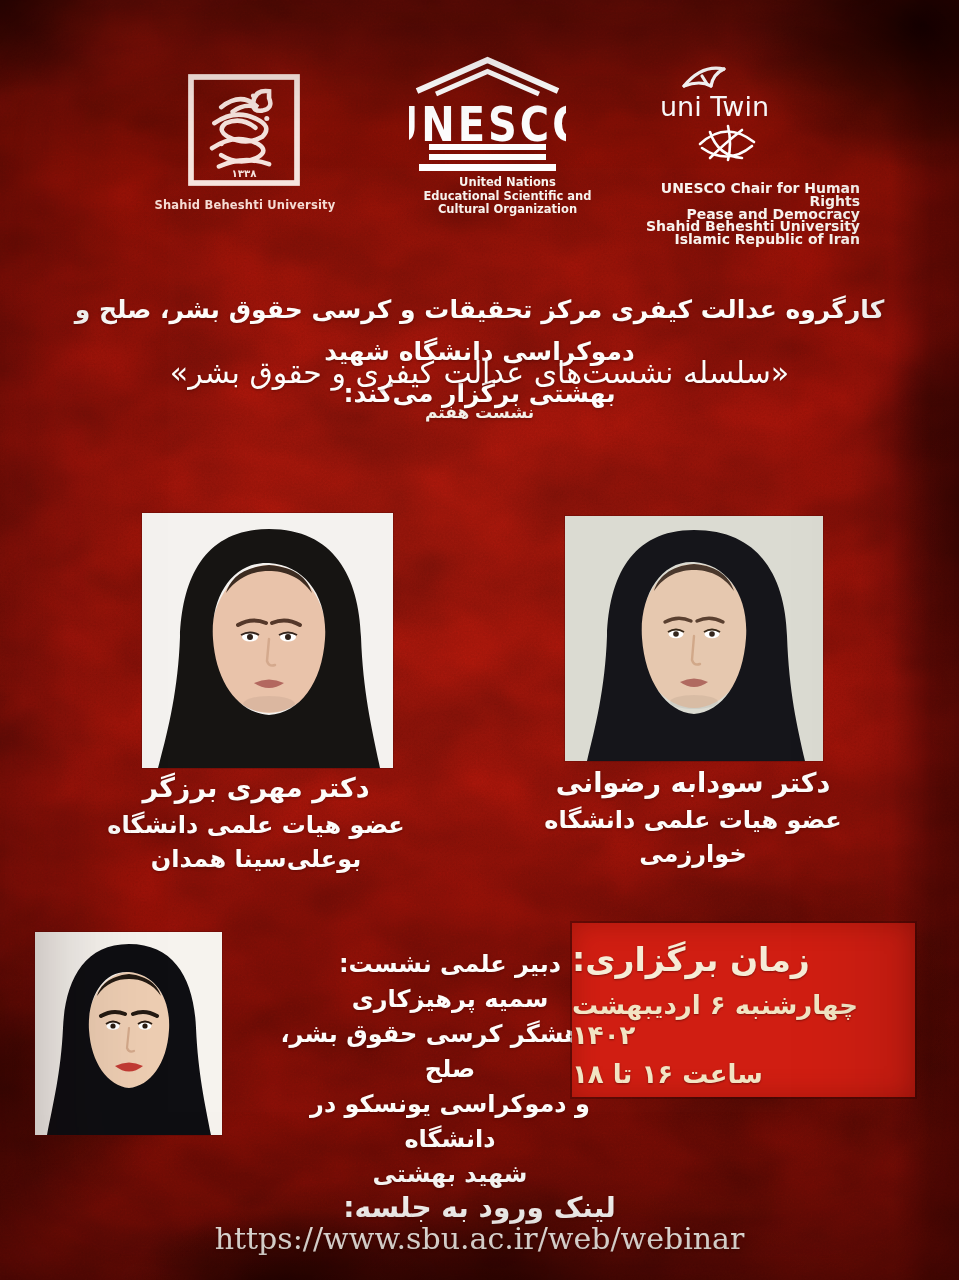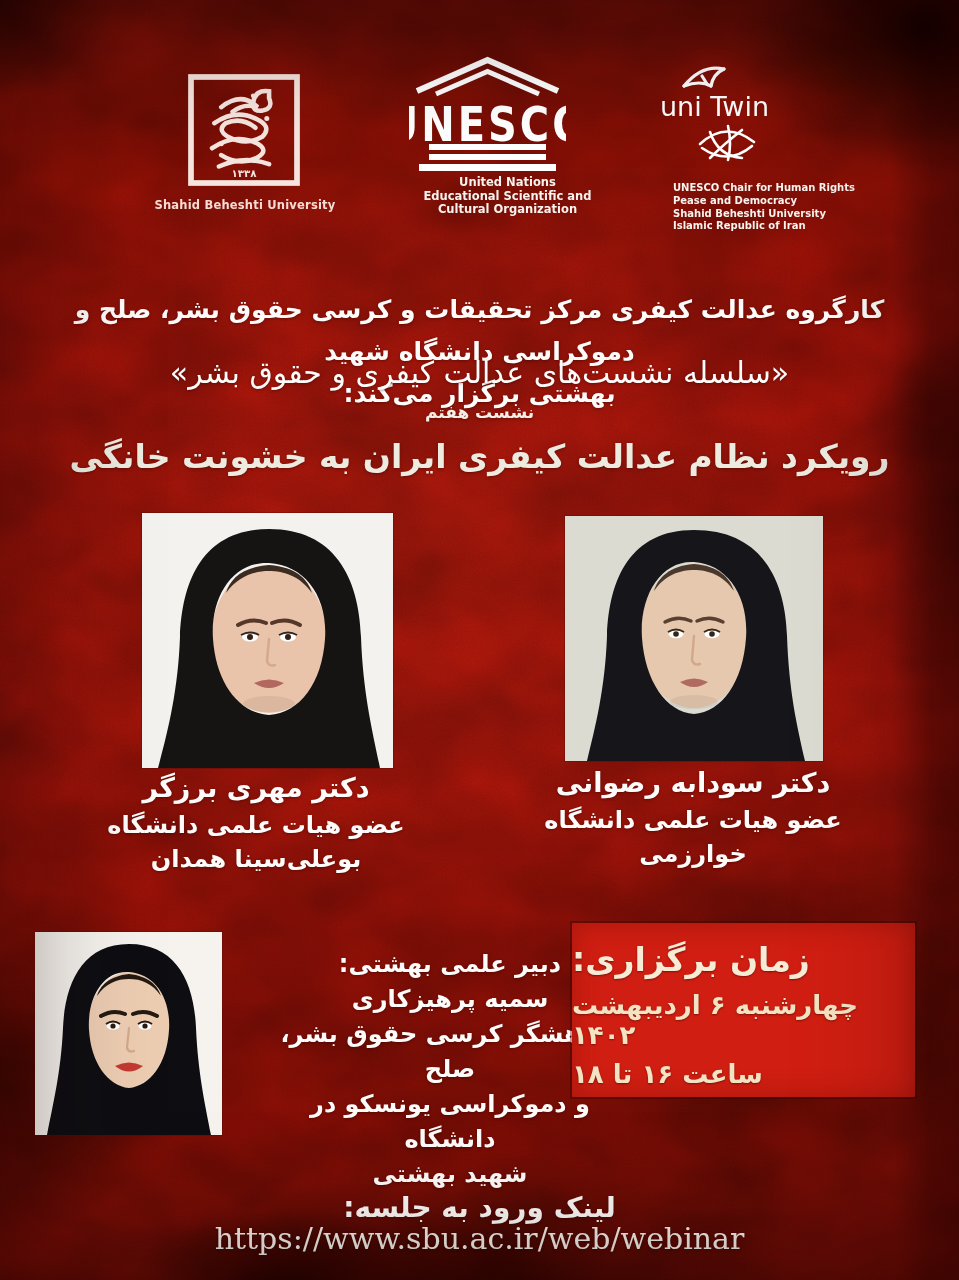--- a/index.html
+++ b/index.html
@@ -28,22 +28,22 @@
   .grunge{position:absolute;inset:0;width:100%;height:100%;pointer-events:none;}
 
   
   .sbu-emblem{left:187px;top:72px;width:114px;height:116px;}
   .sbu-caption{left:140px;top:198px;width:210px;text-align:center;
     font-size:11.5px;font-weight:bold;color:#f6dcd4;letter-spacing:.2px;}
   .unesco-emblem{left:409px;top:54px;width:157px;height:118px;}
   .unesco-caption{left:405px;top:176px;width:205px;text-align:center;
     font-size:11.5px;line-height:13.5px;font-weight:600;color:#f8f3ee;}
   .unitwin-emblem{left:658px;top:60px;width:120px;height:108px;}
-  .unitwin-caption{left:673px;top:182px;width:230px;text-align:left;
-    font-size:10px;line-height:12.8px;font-weight:bold;color:#f8f3ee;}
+  .unitwin-caption{left:630px;top:182px;width:230px;text-align:right;
+    font-size:14px;line-height:12.8px;font-weight:bold;color:#f8f3ee;}
 
   
   .fa{direction:rtl;text-align:center;color:#fdfcfa;text-shadow:0 1px 3px rgba(40,0,0,.4);}
   .intro{left:40px;right:40px;top:273px;font-size:25px;line-height:42px;font-weight:bold;margin-top:16px;}
   .series-title{left:60px;right:60px;top:355px;font-size:30px;font-weight:normal;}
   .session-number{left:60px;right:60px;top:402px;font-size:17px;font-weight:bold;color:#f3efe7;}
   .topic{left:40px;right:40px;top:437px;font-size:33px;font-weight:bold;color:#edebe0;}
 
   
   .photo{box-shadow:0 0 0 1px rgba(90,10,5,.35);}
@@ -152,21 +152,20 @@
     <div>Shahid Beheshti University</div>
     <div>Islamic Republic of Iran</div>
   </div>
 
   <div class="abs fa intro">
     <div>کارگروه عدالت کیفری مرکز تحقیقات و کرسی حقوق بشر، صلح و دموکراسی دانشگاه شهید</div>
     <div>بهشتی برگزار می‌کند:</div>
   </div>
   <div class="abs fa series-title">«سلسله نشست‌های عدالت کیفری و حقوق بشر»</div>
   <div class="abs fa session-number">نشست هفتم</div>
-  <div class="abs fa topic">رویکرد نظام عدالت کیفری ایران به خشونت خانگی</div>
 
   <div class="abs photo photo-left">
     <svg viewBox="0 0 251 255">
       <rect width="251" height="255" fill="#f4f2ef"></rect>
       <ellipse cx="127" cy="126" rx="58" ry="74" fill="#e9c3aa"></ellipse>
       <path d="M127,52 C100,54 88,66 84,80 C96,63 112,58 127,58 C142,58 158,63 170,80 C166,66 154,54 127,52 Z" fill="#3c2b20"></path>
       <path fill-rule="evenodd" fill="#161412" d="M127,16 C62,16 40,66 38,124 C36,178 26,218 16,255 L238,255 C230,216 221,180 219,124 C217,64 192,16 127,16 Z M127,50 C163,52 186,84 183,126 C180,170 158,200 127,202 C96,200 74,169 71,126 C68,84 91,48 127,50 Z"></path>
       <g fill="none" stroke="#55382a" stroke-width="4" stroke-linecap="round">
         <path d="M96,112 Q110,104 124,110"></path>
           <path d="M130,110 Q144,104 158,112"></path>
@@ -232,21 +231,21 @@
         <circle cx="78" cy="94" r="2.6" fill="#2a1c12"></circle>
         <circle cx="110" cy="94" r="2.6" fill="#2a1c12"></circle>
         <path d="M71,92 Q78,87 85,92 M103,92 Q110,87 117,92" fill="none" stroke="#2a1c12" stroke-width="1.8"></path>
       </g>
       <path d="M94,96 L92,116 Q94,121 99,119" fill="none" stroke="#d3a88a" stroke-width="2.2" stroke-linecap="round"></path>
       <path d="M80,134 Q94,127 108,134 Q94,145 80,134 Z" fill="#c23a33"></path>
     </svg>
   </div>
 
   <div class="abs fa secretary">
-    <div>دبیر علمی بهشتی:</div>
+    <div>دبیر علمی نشست:</div>
     <div>سمیه پرهیزکاری</div>
     <div>پژوهشگر کرسی حقوق بشر، صلح</div>
     <div>و دموکراسی یونسکو در دانشگاه</div>
     <div>شهید بهشتی</div>
   </div>
 
   <div class="abs schedule-box">
     <div class="schedule-title">زمان برگزاری:</div>
     <div class="schedule-date">چهارشنبه ۶ اردیبهشت ۱۴۰۲</div>
     <div class="schedule-time">ساعت ۱۶ تا ۱۸</div>

